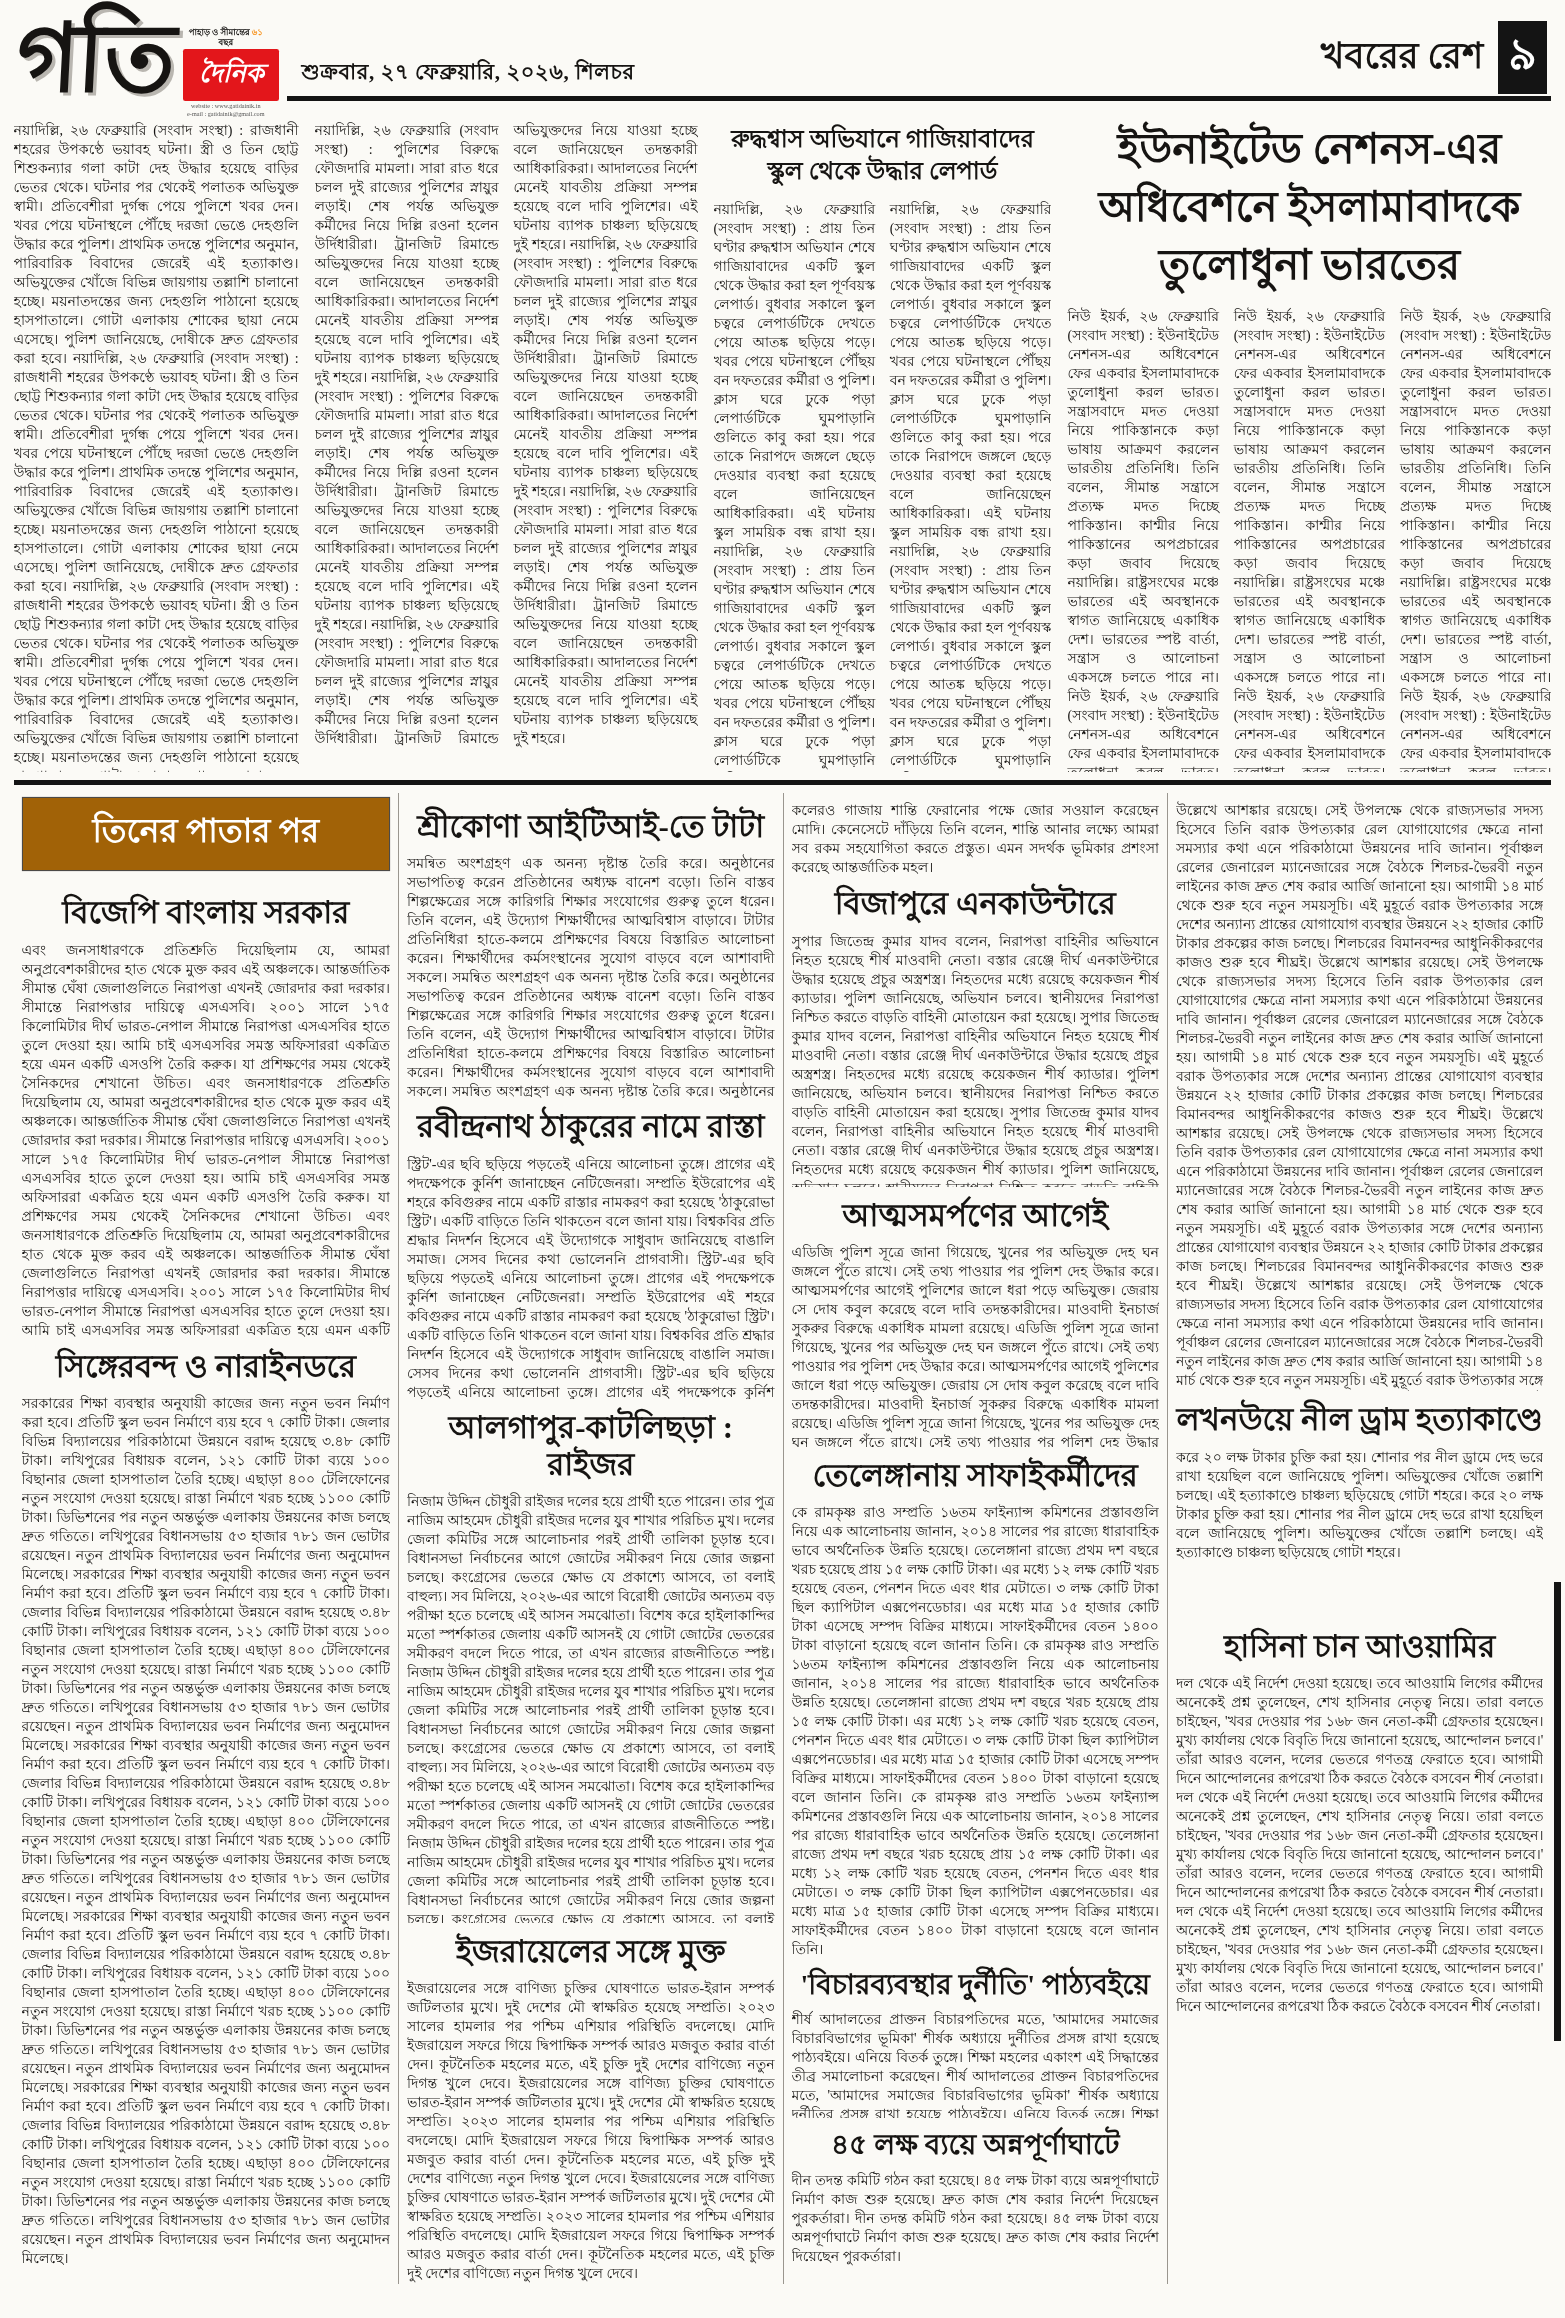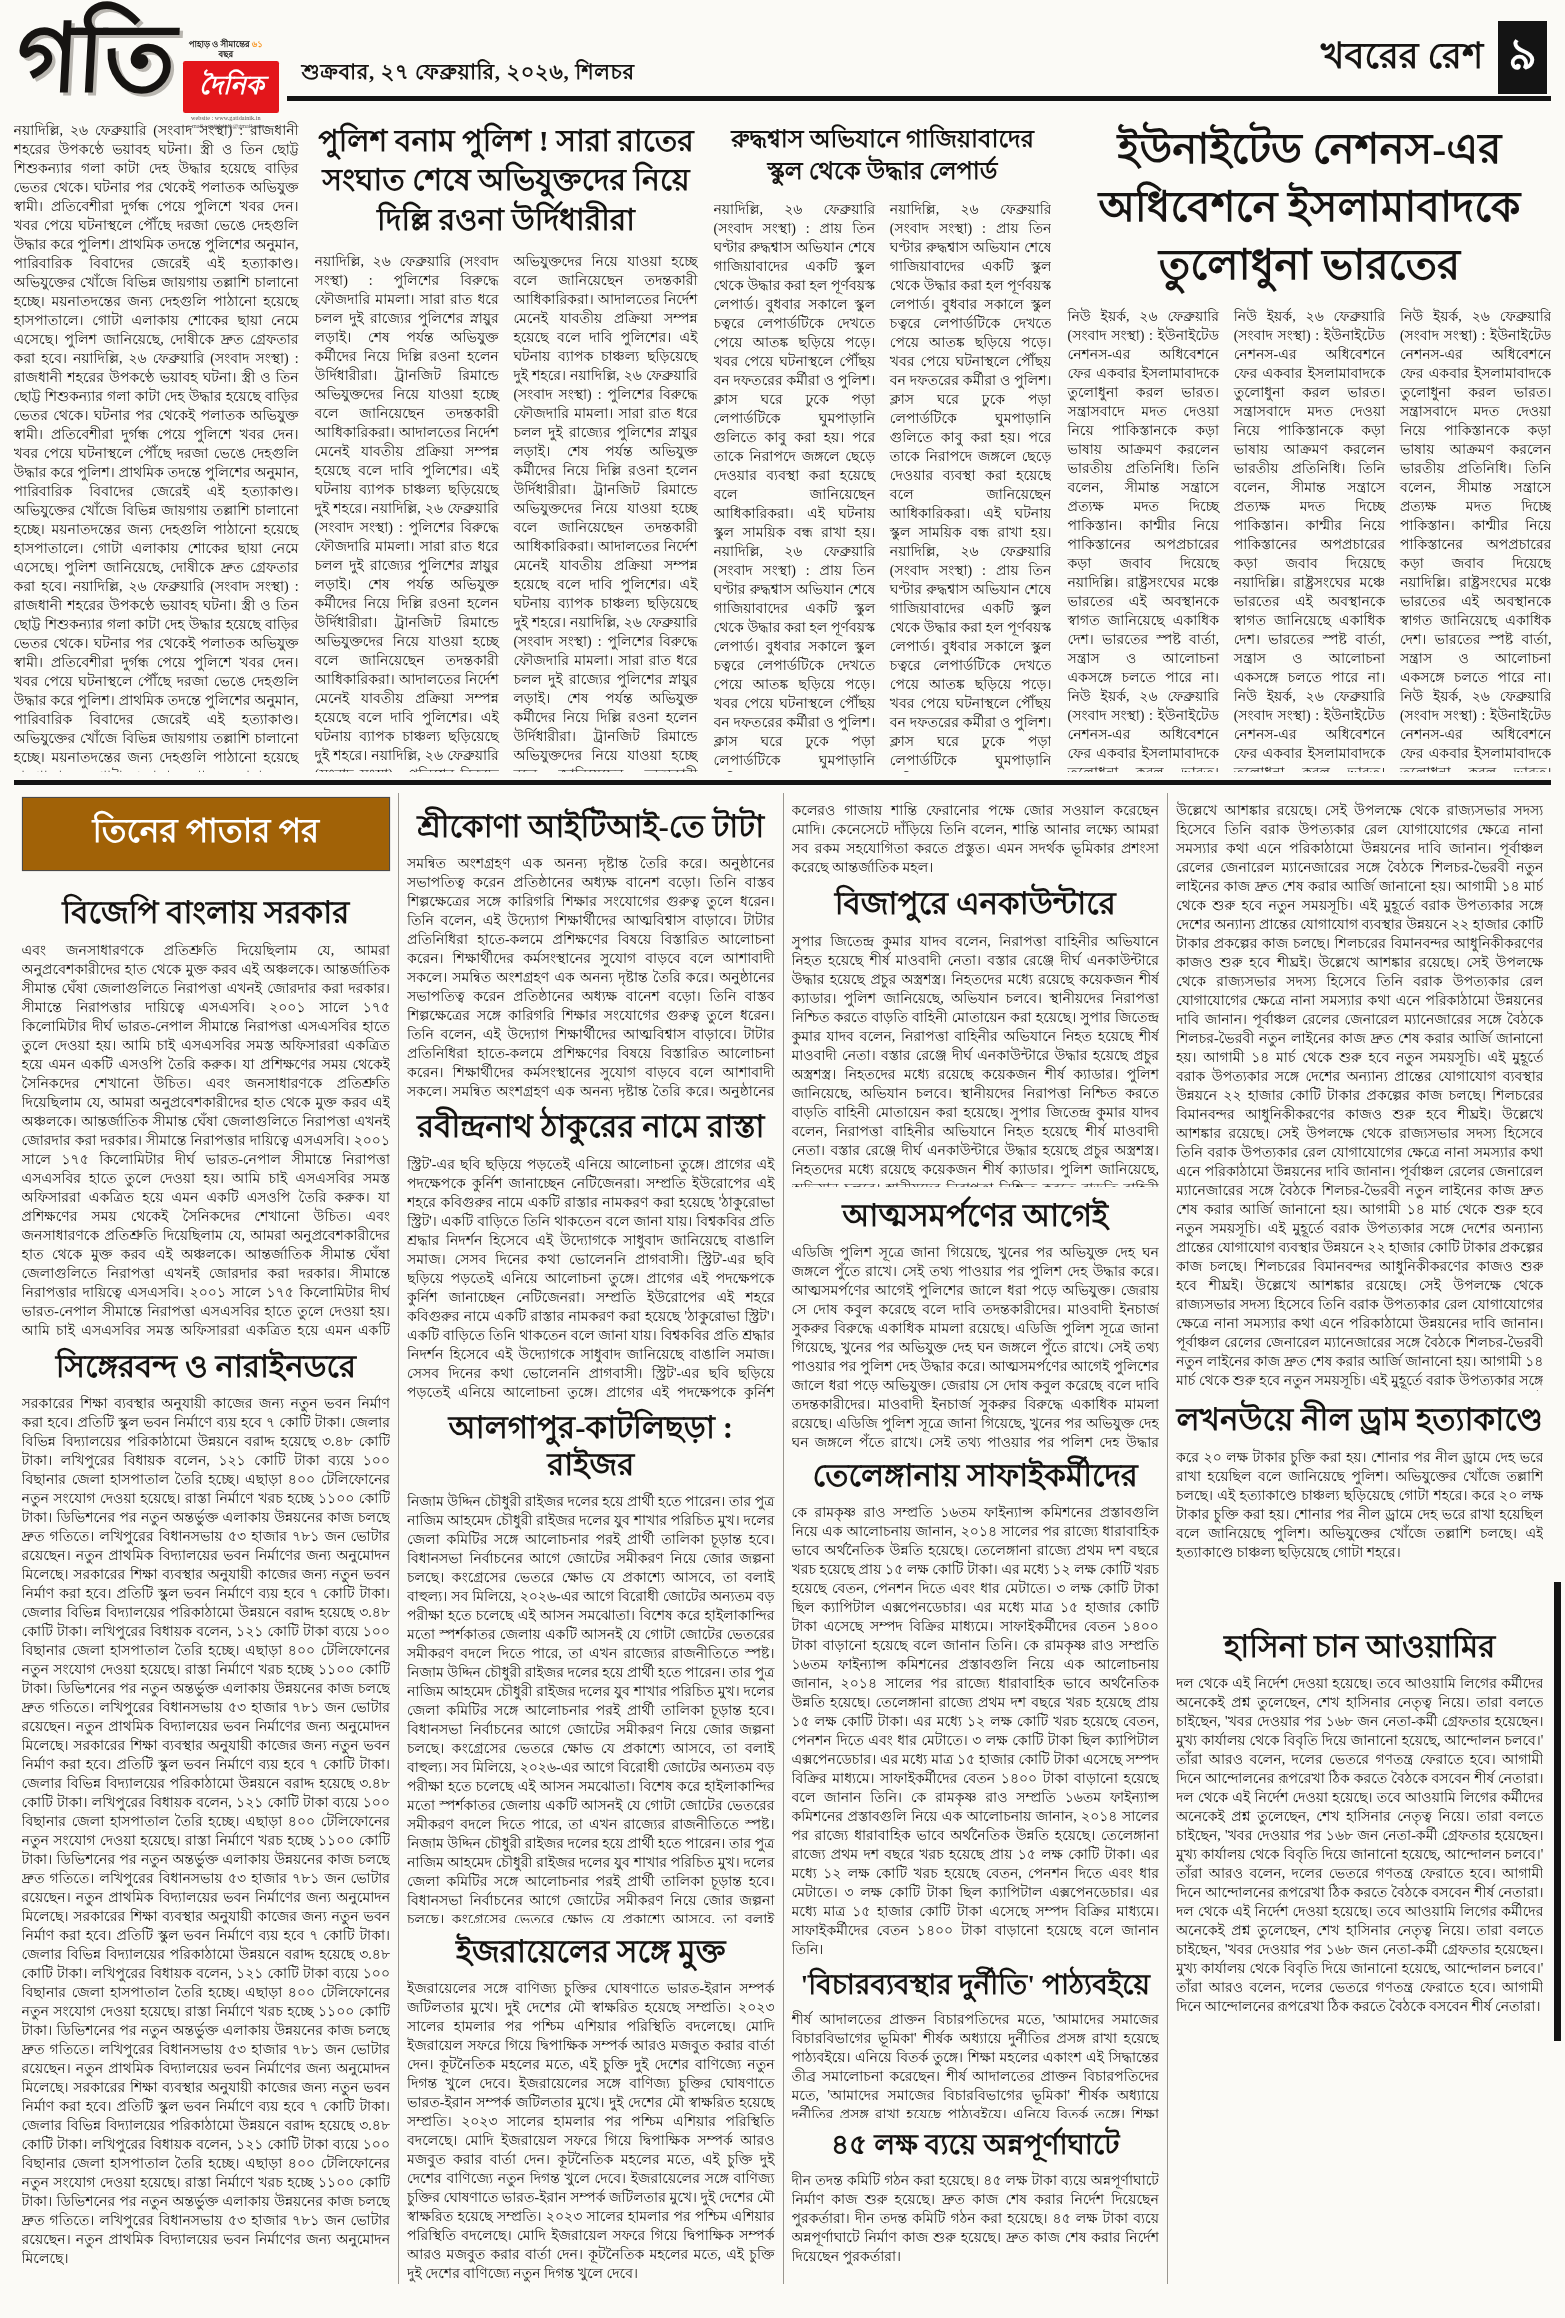--- a/index.html
+++ b/index.html
@@ -11,21 +11,21 @@
   }
   .page { width:1565px; height:2319px; padding:11.3px 13.6px 9px 13.6px; position:relative; }
 
   
   .header { position:relative; height:107px; }
   .logo-group { position:absolute; left:3.4px; top:1.1px; display:flex; align-items:flex-start; }
   .logo-main {
     font-size:95px; font-weight:900; line-height:1; letter-spacing:-2.3px;
     text-shadow:3.4px 3.4px 0 #b9b6b0; transform:skewX(-3deg); padding-right:10.2px;
   }
-  .daily-block { width:85px; margin-top:28px; text-align:center;font-family:Liberation Serif, serif; }
+  .daily-block { width:85px; margin-top:16px; text-align:center;font-family:Liberation Serif, serif; }
   .daily-tagline { font-size:8.5px; font-weight:bold; line-height:1.1; }
   .daily-tagline .yr { color:#f7931e; font-weight:900; }
   .daily-box {
     margin:1.7px auto 1.1px auto; width:96px; height:52px; border-radius:2.3px;
     display:flex; align-items:center; justify-content:center;
     color:#fff; font-weight:900; font-size:26px; font-style:italic;
   }
   .daily-sub { font-size:6.2px; color:#555; line-height:1.25; }
   .date-line {
     position:absolute; left:288px; bottom:27px;
@@ -98,21 +98,20 @@
       <div class="page-num-box">৯</div>
     </div>
     <div class="header-rule"></div>
   </div>
 
   <div class="top-stories">
     <div class="story s1">
       <div class="body">নয়াদিল্লি, ২৬ ফেব্রুয়ারি (সংবাদ সংস্থা) : রাজধানী শহরের উপকণ্ঠে ভয়াবহ ঘটনা। স্ত্রী ও তিন ছোট্ট শিশুকন্যার গলা কাটা দেহ উদ্ধার হয়েছে বাড়ির ভেতর থেকে। ঘটনার পর থেকেই পলাতক অভিযুক্ত স্বামী। প্রতিবেশীরা দুর্গন্ধ পেয়ে পুলিশে খবর দেন। খবর পেয়ে ঘটনাস্থলে পৌঁছে দরজা ভেঙে দেহগুলি উদ্ধার করে পুলিশ। প্রাথমিক তদন্তে পুলিশের অনুমান, পারিবারিক বিবাদের জেরেই এই হত্যাকাণ্ড। অভিযুক্তের খোঁজে বিভিন্ন জায়গায় তল্লাশি চালানো হচ্ছে। ময়নাতদন্তের জন্য দেহগুলি পাঠানো হয়েছে হাসপাতালে। গোটা এলাকায় শোকের ছায়া নেমে এসেছে। পুলিশ জানিয়েছে, দোষীকে দ্রুত গ্রেফতার করা হবে। নয়াদিল্লি, ২৬ ফেব্রুয়ারি (সংবাদ সংস্থা) : রাজধানী শহরের উপকণ্ঠে ভয়াবহ ঘটনা। স্ত্রী ও তিন ছোট্ট শিশুকন্যার গলা কাটা দেহ উদ্ধার হয়েছে বাড়ির ভেতর থেকে। ঘটনার পর থেকেই পলাতক অভিযুক্ত স্বামী। প্রতিবেশীরা দুর্গন্ধ পেয়ে পুলিশে খবর দেন। খবর পেয়ে ঘটনাস্থলে পৌঁছে দরজা ভেঙে দেহগুলি উদ্ধার করে পুলিশ। প্রাথমিক তদন্তে পুলিশের অনুমান, পারিবারিক বিবাদের জেরেই এই হত্যাকাণ্ড। অভিযুক্তের খোঁজে বিভিন্ন জায়গায় তল্লাশি চালানো হচ্ছে। ময়নাতদন্তের জন্য দেহগুলি পাঠানো হয়েছে হাসপাতালে। গোটা এলাকায় শোকের ছায়া নেমে এসেছে। পুলিশ জানিয়েছে, দোষীকে দ্রুত গ্রেফতার করা হবে। নয়াদিল্লি, ২৬ ফেব্রুয়ারি (সংবাদ সংস্থা) : রাজধানী শহরের উপকণ্ঠে ভয়াবহ ঘটনা। স্ত্রী ও তিন ছোট্ট শিশুকন্যার গলা কাটা দেহ উদ্ধার হয়েছে বাড়ির ভেতর থেকে। ঘটনার পর থেকেই পলাতক অভিযুক্ত স্বামী। প্রতিবেশীরা দুর্গন্ধ পেয়ে পুলিশে খবর দেন। খবর পেয়ে ঘটনাস্থলে পৌঁছে দরজা ভেঙে দেহগুলি উদ্ধার করে পুলিশ। প্রাথমিক তদন্তে পুলিশের অনুমান, পারিবারিক বিবাদের জেরেই এই হত্যাকাণ্ড। অভিযুক্তের খোঁজে বিভিন্ন জায়গায় তল্লাশি চালানো হচ্ছে। ময়নাতদন্তের জন্য দেহগুলি পাঠানো হয়েছে হাসপাতালে। গোটা এলাকায় শোকের ছায়া নেমে এসেছে। পুলিশ জানিয়েছে, দোষীকে দ্রুত গ্রেফতার করা হবে।</div>
     </div>
     <div class="story s2">
-      <h1>পুলিশ বনাম পুলিশ ! সারা রাতের সংঘাত শেষে অভিযুক্তদের নিয়ে দিল্লি রওনা উর্দিধারীরা</h1>
       <div class="body cols2">নয়াদিল্লি, ২৬ ফেব্রুয়ারি (সংবাদ সংস্থা) : পুলিশের বিরুদ্ধে ফৌজদারি মামলা। সারা রাত ধরে চলল দুই রাজ্যের পুলিশের স্নায়ুর লড়াই। শেষ পর্যন্ত অভিযুক্ত কর্মীদের নিয়ে দিল্লি রওনা হলেন উর্দিধারীরা। ট্রানজিট রিমান্ডে অভিযুক্তদের নিয়ে যাওয়া হচ্ছে বলে জানিয়েছেন তদন্তকারী আধিকারিকরা। আদালতের নির্দেশ মেনেই যাবতীয় প্রক্রিয়া সম্পন্ন হয়েছে বলে দাবি পুলিশের। এই ঘটনায় ব্যাপক চাঞ্চল্য ছড়িয়েছে দুই শহরে। নয়াদিল্লি, ২৬ ফেব্রুয়ারি (সংবাদ সংস্থা) : পুলিশের বিরুদ্ধে ফৌজদারি মামলা। সারা রাত ধরে চলল দুই রাজ্যের পুলিশের স্নায়ুর লড়াই। শেষ পর্যন্ত অভিযুক্ত কর্মীদের নিয়ে দিল্লি রওনা হলেন উর্দিধারীরা। ট্রানজিট রিমান্ডে অভিযুক্তদের নিয়ে যাওয়া হচ্ছে বলে জানিয়েছেন তদন্তকারী আধিকারিকরা। আদালতের নির্দেশ মেনেই যাবতীয় প্রক্রিয়া সম্পন্ন হয়েছে বলে দাবি পুলিশের। এই ঘটনায় ব্যাপক চাঞ্চল্য ছড়িয়েছে দুই শহরে। নয়াদিল্লি, ২৬ ফেব্রুয়ারি (সংবাদ সংস্থা) : পুলিশের বিরুদ্ধে ফৌজদারি মামলা। সারা রাত ধরে চলল দুই রাজ্যের পুলিশের স্নায়ুর লড়াই। শেষ পর্যন্ত অভিযুক্ত কর্মীদের নিয়ে দিল্লি রওনা হলেন উর্দিধারীরা। ট্রানজিট রিমান্ডে অভিযুক্তদের নিয়ে যাওয়া হচ্ছে বলে জানিয়েছেন তদন্তকারী আধিকারিকরা। আদালতের নির্দেশ মেনেই যাবতীয় প্রক্রিয়া সম্পন্ন হয়েছে বলে দাবি পুলিশের। এই ঘটনায় ব্যাপক চাঞ্চল্য ছড়িয়েছে দুই শহরে। নয়াদিল্লি, ২৬ ফেব্রুয়ারি (সংবাদ সংস্থা) : পুলিশের বিরুদ্ধে ফৌজদারি মামলা। সারা রাত ধরে চলল দুই রাজ্যের পুলিশের স্নায়ুর লড়াই। শেষ পর্যন্ত অভিযুক্ত কর্মীদের নিয়ে দিল্লি রওনা হলেন উর্দিধারীরা। ট্রানজিট রিমান্ডে অভিযুক্তদের নিয়ে যাওয়া হচ্ছে বলে জানিয়েছেন তদন্তকারী আধিকারিকরা। আদালতের নির্দেশ মেনেই যাবতীয় প্রক্রিয়া সম্পন্ন হয়েছে বলে দাবি পুলিশের। এই ঘটনায় ব্যাপক চাঞ্চল্য ছড়িয়েছে দুই শহরে। নয়াদিল্লি, ২৬ ফেব্রুয়ারি (সংবাদ সংস্থা) : পুলিশের বিরুদ্ধে ফৌজদারি মামলা। সারা রাত ধরে চলল দুই রাজ্যের পুলিশের স্নায়ুর লড়াই। শেষ পর্যন্ত অভিযুক্ত কর্মীদের নিয়ে দিল্লি রওনা হলেন উর্দিধারীরা। ট্রানজিট রিমান্ডে অভিযুক্তদের নিয়ে যাওয়া হচ্ছে বলে জানিয়েছেন তদন্তকারী আধিকারিকরা। আদালতের নির্দেশ মেনেই যাবতীয় প্রক্রিয়া সম্পন্ন হয়েছে বলে দাবি পুলিশের। এই ঘটনায় ব্যাপক চাঞ্চল্য ছড়িয়েছে দুই শহরে।</div>
     </div>
     <div class="story s3">
       <h1>রুদ্ধশ্বাস অভিযানে গাজিয়াবাদের স্কুল থেকে উদ্ধার লেপার্ড</h1>
       <div class="body cols2">নয়াদিল্লি, ২৬ ফেব্রুয়ারি (সংবাদ সংস্থা) : প্রায় তিন ঘণ্টার রুদ্ধশ্বাস অভিযান শেষে গাজিয়াবাদের একটি স্কুল থেকে উদ্ধার করা হল পূর্ণবয়স্ক লেপার্ড। বুধবার সকালে স্কুল চত্বরে লেপার্ডটিকে দেখতে পেয়ে আতঙ্ক ছড়িয়ে পড়ে। খবর পেয়ে ঘটনাস্থলে পৌঁছয় বন দফতরের কর্মীরা ও পুলিশ। ক্লাস ঘরে ঢুকে পড়া লেপার্ডটিকে ঘুমপাড়ানি গুলিতে কাবু করা হয়। পরে তাকে নিরাপদে জঙ্গলে ছেড়ে দেওয়ার ব্যবস্থা করা হয়েছে বলে জানিয়েছেন আধিকারিকরা। এই ঘটনায় স্কুল সাময়িক বন্ধ রাখা হয়। নয়াদিল্লি, ২৬ ফেব্রুয়ারি (সংবাদ সংস্থা) : প্রায় তিন ঘণ্টার রুদ্ধশ্বাস অভিযান শেষে গাজিয়াবাদের একটি স্কুল থেকে উদ্ধার করা হল পূর্ণবয়স্ক লেপার্ড। বুধবার সকালে স্কুল চত্বরে লেপার্ডটিকে দেখতে পেয়ে আতঙ্ক ছড়িয়ে পড়ে। খবর পেয়ে ঘটনাস্থলে পৌঁছয় বন দফতরের কর্মীরা ও পুলিশ। ক্লাস ঘরে ঢুকে পড়া লেপার্ডটিকে ঘুমপাড়ানি গুলিতে কাবু করা হয়। পরে তাকে নিরাপদে জঙ্গলে ছেড়ে দেওয়ার ব্যবস্থা করা হয়েছে বলে জানিয়েছেন আধিকারিকরা। এই ঘটনায় স্কুল সাময়িক বন্ধ রাখা হয়। নয়াদিল্লি, ২৬ ফেব্রুয়ারি (সংবাদ সংস্থা) : প্রায় তিন ঘণ্টার রুদ্ধশ্বাস অভিযান শেষে গাজিয়াবাদের একটি স্কুল থেকে উদ্ধার করা হল পূর্ণবয়স্ক লেপার্ড। বুধবার সকালে স্কুল চত্বরে লেপার্ডটিকে দেখতে পেয়ে আতঙ্ক ছড়িয়ে পড়ে। খবর পেয়ে ঘটনাস্থলে পৌঁছয় বন দফতরের কর্মীরা ও পুলিশ। ক্লাস ঘরে ঢুকে পড়া লেপার্ডটিকে ঘুমপাড়ানি গুলিতে কাবু করা হয়। পরে তাকে নিরাপদে জঙ্গলে ছেড়ে দেওয়ার ব্যবস্থা করা হয়েছে বলে জানিয়েছেন আধিকারিকরা। এই ঘটনায় স্কুল সাময়িক বন্ধ রাখা হয়। নয়াদিল্লি, ২৬ ফেব্রুয়ারি (সংবাদ সংস্থা) : প্রায় তিন ঘণ্টার রুদ্ধশ্বাস অভিযান শেষে গাজিয়াবাদের একটি স্কুল থেকে উদ্ধার করা হল পূর্ণবয়স্ক লেপার্ড। বুধবার সকালে স্কুল চত্বরে লেপার্ডটিকে দেখতে পেয়ে আতঙ্ক ছড়িয়ে পড়ে। খবর পেয়ে ঘটনাস্থলে পৌঁছয় বন দফতরের কর্মীরা ও পুলিশ। ক্লাস ঘরে ঢুকে পড়া লেপার্ডটিকে ঘুমপাড়ানি গুলিতে কাবু করা হয়। পরে তাকে নিরাপদে জঙ্গলে ছেড়ে দেওয়ার ব্যবস্থা করা হয়েছে বলে জানিয়েছেন আধিকারিকরা। এই ঘটনায় স্কুল সাময়িক বন্ধ রাখা হয়।</div>
     </div>
     <div class="story s4">
       <h1>ইউনাইটেড নেশনস-এর অধিবেশনে ইসলামাবাদকে তুলোধুনা ভারতের</h1>
       <div class="body cols3">নিউ ইয়র্ক, ২৬ ফেব্রুয়ারি (সংবাদ সংস্থা) : ইউনাইটেড নেশনস-এর অধিবেশনে ফের একবার ইসলামাবাদকে তুলোধুনা করল ভারত। সন্ত্রাসবাদে মদত দেওয়া নিয়ে পাকিস্তানকে কড়া ভাষায় আক্রমণ করলেন ভারতীয় প্রতিনিধি। তিনি বলেন, সীমান্ত সন্ত্রাসে প্রত্যক্ষ মদত দিচ্ছে পাকিস্তান। কাশ্মীর নিয়ে পাকিস্তানের অপপ্রচারের কড়া জবাব দিয়েছে নয়াদিল্লি। রাষ্ট্রসংঘের মঞ্চে ভারতের এই অবস্থানকে স্বাগত জানিয়েছে একাধিক দেশ। ভারতের স্পষ্ট বার্তা, সন্ত্রাস ও আলোচনা একসঙ্গে চলতে পারে না। নিউ ইয়র্ক, ২৬ ফেব্রুয়ারি (সংবাদ সংস্থা) : ইউনাইটেড নেশনস-এর অধিবেশনে ফের একবার ইসলামাবাদকে তুলোধুনা করল ভারত। সন্ত্রাসবাদে মদত দেওয়া নিয়ে পাকিস্তানকে কড়া ভাষায় আক্রমণ করলেন ভারতীয় প্রতিনিধি। তিনি বলেন, সীমান্ত সন্ত্রাসে প্রত্যক্ষ মদত দিচ্ছে পাকিস্তান। কাশ্মীর নিয়ে পাকিস্তানের অপপ্রচারের কড়া জবাব দিয়েছে নয়াদিল্লি। রাষ্ট্রসংঘের মঞ্চে ভারতের এই অবস্থানকে স্বাগত জানিয়েছে একাধিক দেশ। ভারতের স্পষ্ট বার্তা, সন্ত্রাস ও আলোচনা একসঙ্গে চলতে পারে না। নিউ ইয়র্ক, ২৬ ফেব্রুয়ারি (সংবাদ সংস্থা) : ইউনাইটেড নেশনস-এর অধিবেশনে ফের একবার ইসলামাবাদকে তুলোধুনা করল ভারত। সন্ত্রাসবাদে মদত দেওয়া নিয়ে পাকিস্তানকে কড়া ভাষায় আক্রমণ করলেন ভারতীয় প্রতিনিধি। তিনি বলেন, সীমান্ত সন্ত্রাসে প্রত্যক্ষ মদত দিচ্ছে পাকিস্তান। কাশ্মীর নিয়ে পাকিস্তানের অপপ্রচারের কড়া জবাব দিয়েছে নয়াদিল্লি। রাষ্ট্রসংঘের মঞ্চে ভারতের এই অবস্থানকে স্বাগত জানিয়েছে একাধিক দেশ। ভারতের স্পষ্ট বার্তা, সন্ত্রাস ও আলোচনা একসঙ্গে চলতে পারে না। নিউ ইয়র্ক, ২৬ ফেব্রুয়ারি (সংবাদ সংস্থা) : ইউনাইটেড নেশনস-এর অধিবেশনে ফের একবার ইসলামাবাদকে তুলোধুনা করল ভারত। সন্ত্রাসবাদে মদত দেওয়া নিয়ে পাকিস্তানকে কড়া ভাষায় আক্রমণ করলেন ভারতীয় প্রতিনিধি। তিনি বলেন, সীমান্ত সন্ত্রাসে প্রত্যক্ষ মদত দিচ্ছে পাকিস্তান। কাশ্মীর নিয়ে পাকিস্তানের অপপ্রচারের কড়া জবাব দিয়েছে নয়াদিল্লি। রাষ্ট্রসংঘের মঞ্চে ভারতের এই অবস্থানকে স্বাগত জানিয়েছে একাধিক দেশ। ভারতের স্পষ্ট বার্তা, সন্ত্রাস ও আলোচনা একসঙ্গে চলতে পারে না। নিউ ইয়র্ক, ২৬ ফেব্রুয়ারি (সংবাদ সংস্থা) : ইউনাইটেড নেশনস-এর অধিবেশনে ফের একবার ইসলামাবাদকে তুলোধুনা করল ভারত। সন্ত্রাসবাদে মদত দেওয়া নিয়ে পাকিস্তানকে কড়া ভাষায় আক্রমণ করলেন ভারতীয় প্রতিনিধি। তিনি বলেন, সীমান্ত সন্ত্রাসে প্রত্যক্ষ মদত দিচ্ছে পাকিস্তান। কাশ্মীর নিয়ে পাকিস্তানের অপপ্রচারের কড়া জবাব দিয়েছে নয়াদিল্লি। রাষ্ট্রসংঘের মঞ্চে ভারতের এই অবস্থানকে স্বাগত জানিয়েছে একাধিক দেশ। ভারতের স্পষ্ট বার্তা, সন্ত্রাস ও আলোচনা একসঙ্গে চলতে পারে না। নিউ ইয়র্ক, ২৬ ফেব্রুয়ারি (সংবাদ সংস্থা) : ইউনাইটেড নেশনস-এর অধিবেশনে ফের একবার ইসলামাবাদকে তুলোধুনা করল ভারত। সন্ত্রাসবাদে মদত দেওয়া নিয়ে পাকিস্তানকে কড়া ভাষায় আক্রমণ করলেন ভারতীয় প্রতিনিধি। তিনি বলেন, সীমান্ত সন্ত্রাসে প্রত্যক্ষ মদত দিচ্ছে পাকিস্তান। কাশ্মীর নিয়ে পাকিস্তানের অপপ্রচারের কড়া জবাব দিয়েছে নয়াদিল্লি। রাষ্ট্রসংঘের মঞ্চে ভারতের এই অবস্থানকে স্বাগত জানিয়েছে একাধিক দেশ। ভারতের স্পষ্ট বার্তা, সন্ত্রাস ও আলোচনা একসঙ্গে চলতে পারে না।</div>
     </div>

